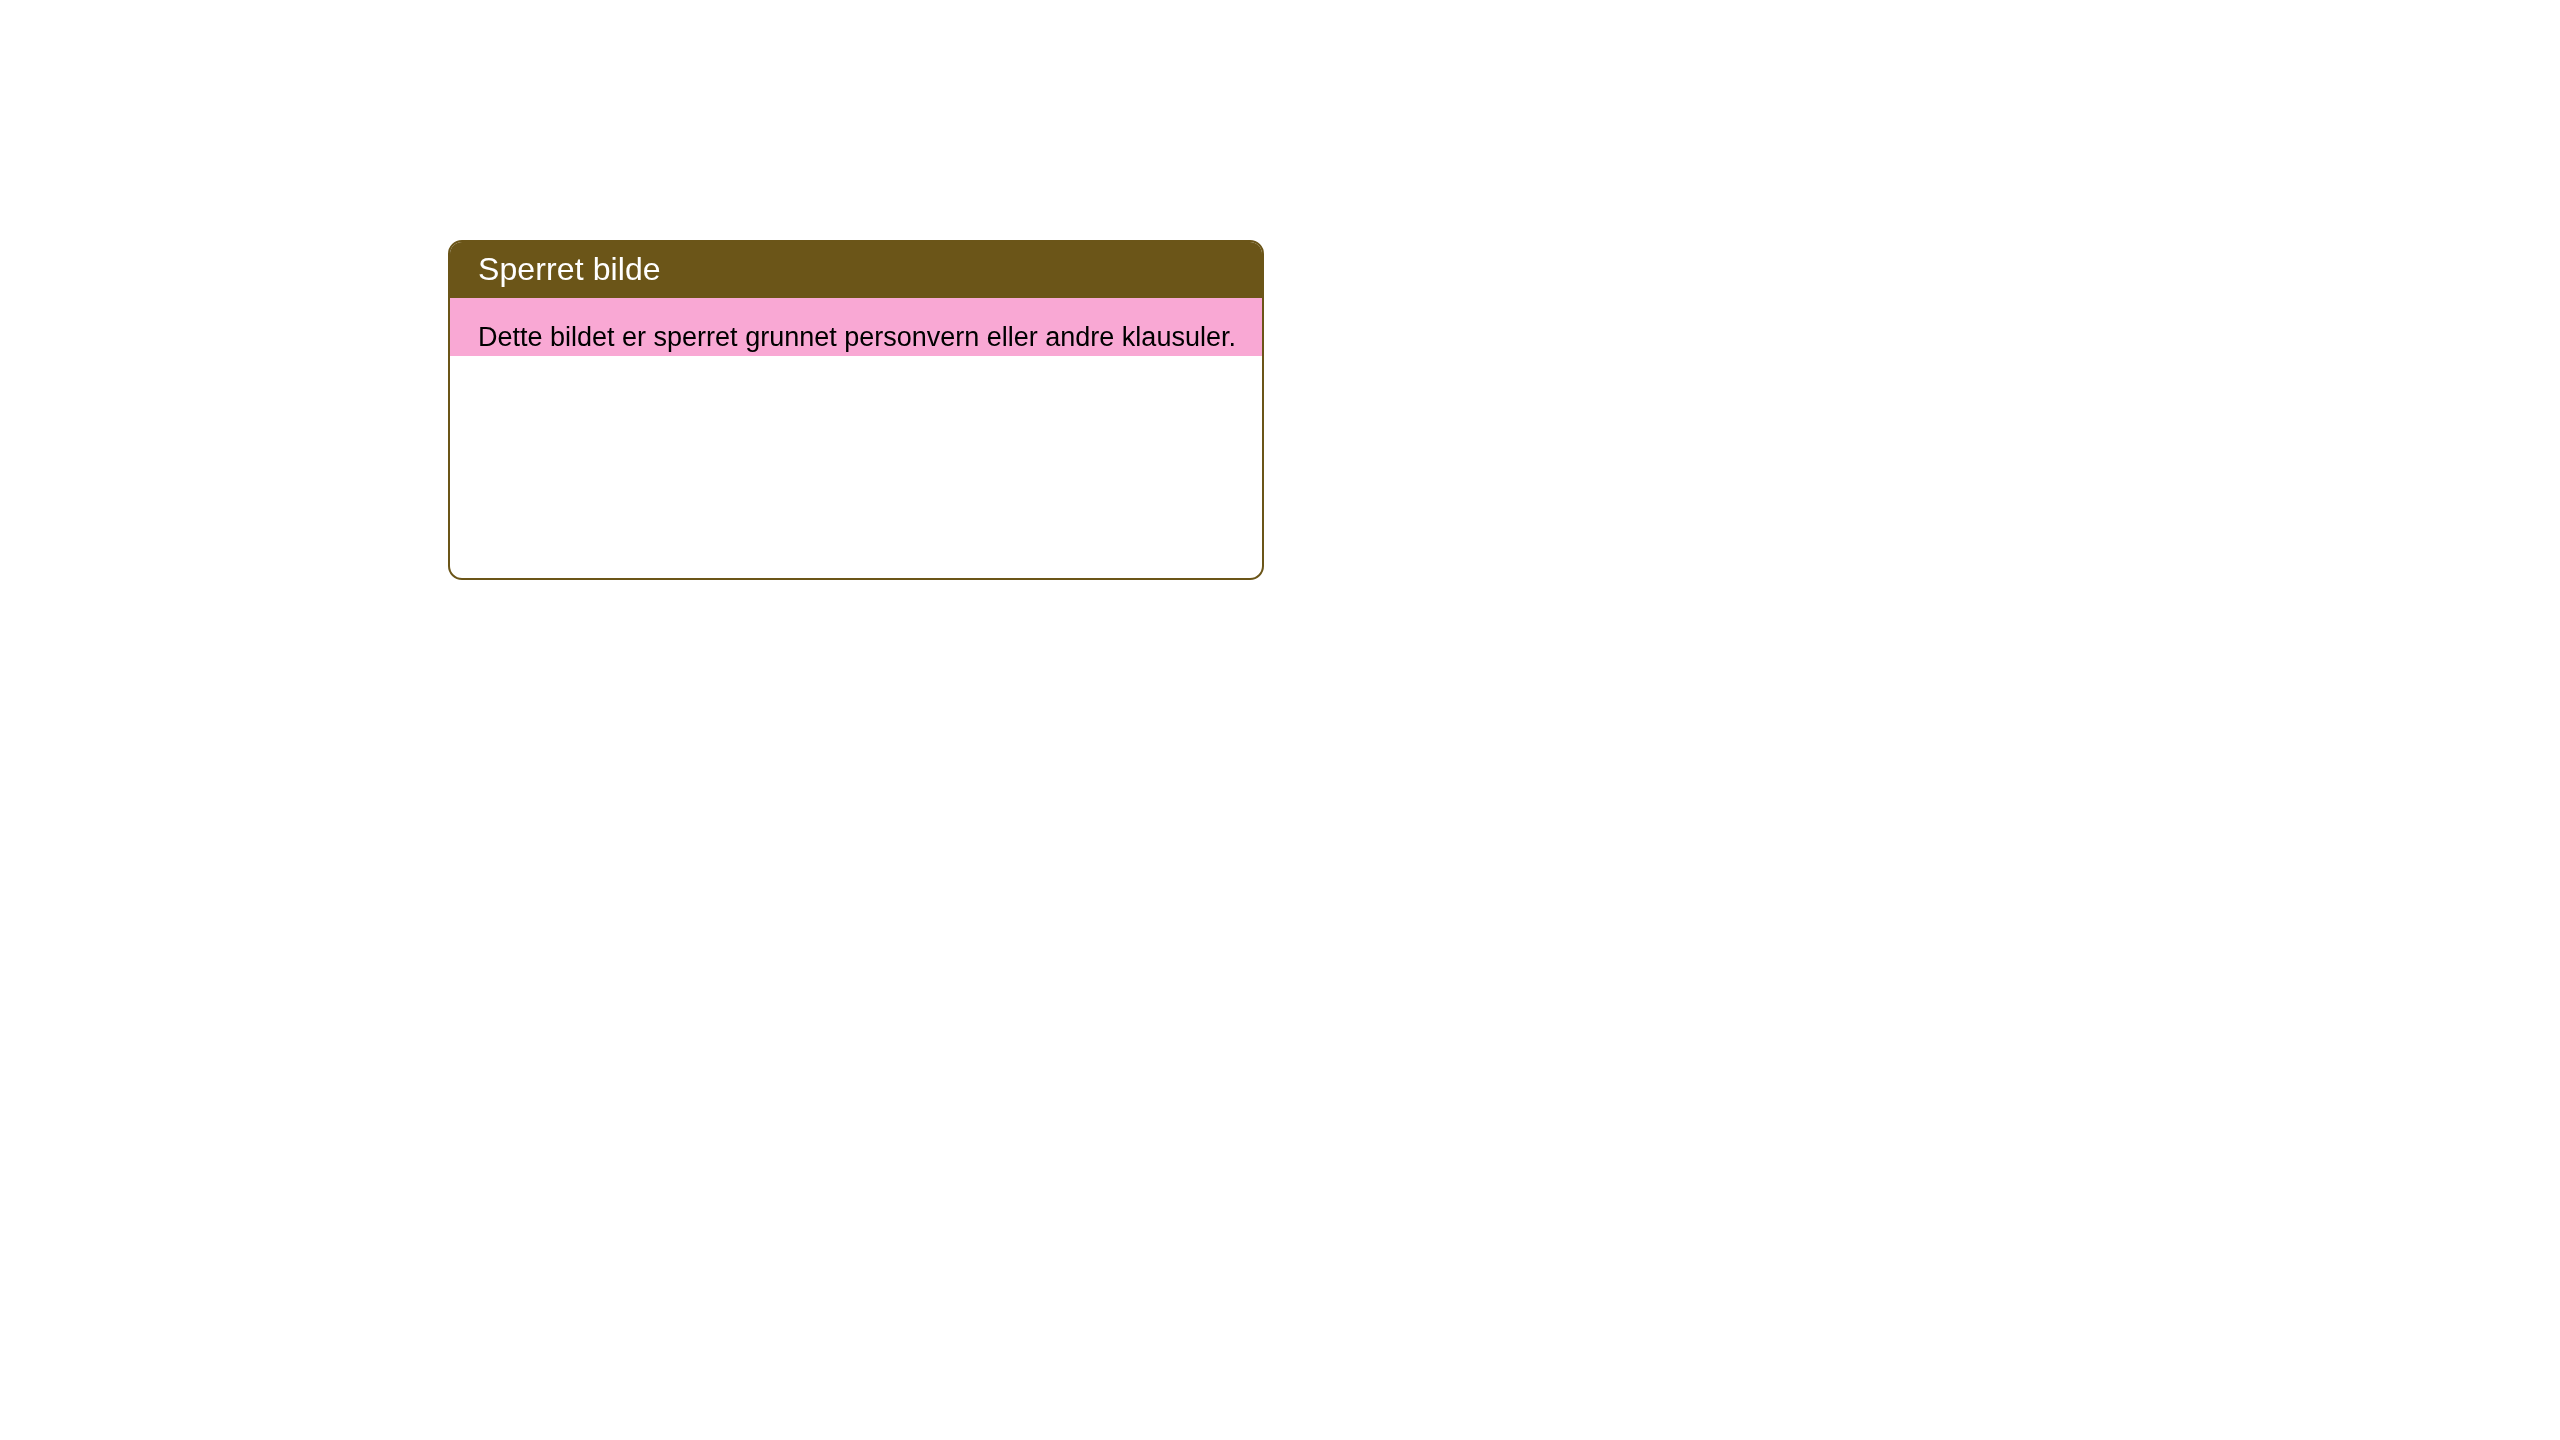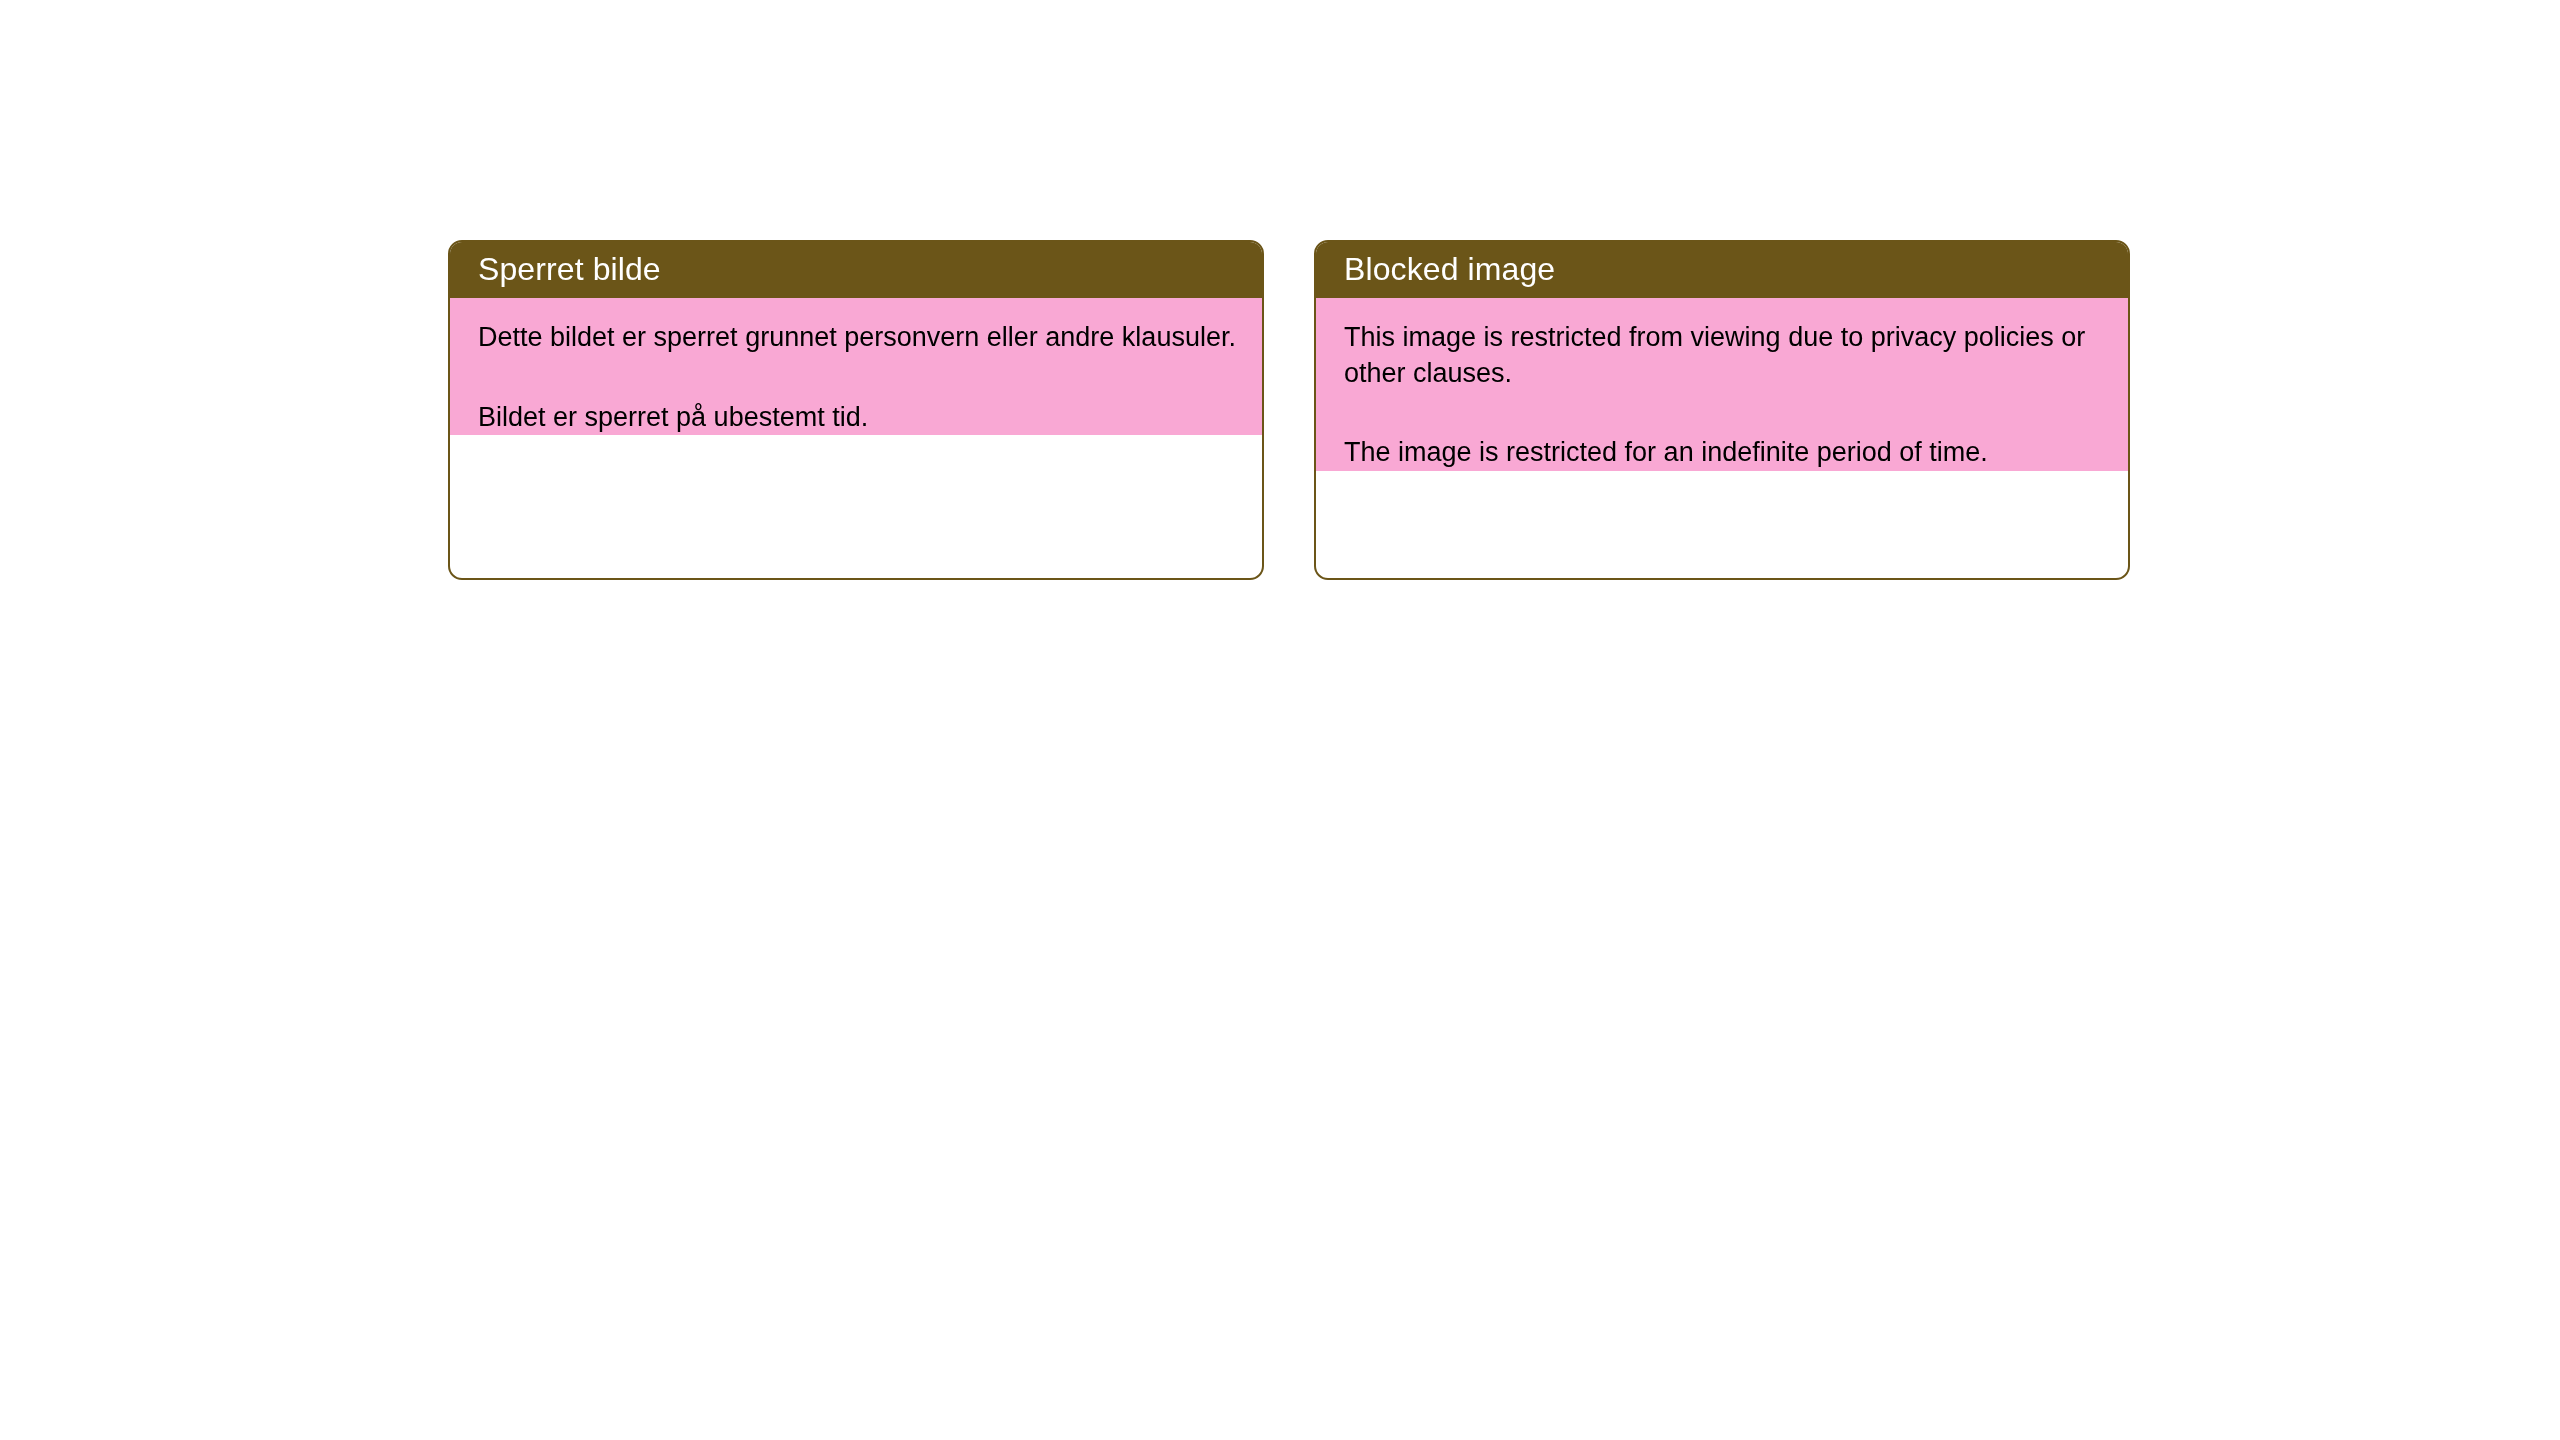--- a/index.html
+++ b/index.html
@@ -91,27 +91,17 @@
 <body>
 
 <div id="stage">
 
   <section class="notice-card card-left">
     <div class="card-header">
       <span class="card-title">Sperret bilde</span>
     </div>
     <div class="card-body">
       <p class="card-paragraph">Dette bildet er sperret grunnet personvern eller andre klausuler.</p>
-      <p class="card-paragraph">Bildet er sperret på ubestemt tid.</p>
     </div>
   </section>
 
-  <section class="notice-card card-right">
-    <div class="card-header">
-      <span class="card-title">Blocked image</span>
-    </div>
-    <div class="card-body">
-      <p class="card-paragraph">This image is restricted from viewing due to privacy policies or other clauses.</p>
-      <p class="card-paragraph">The image is restricted for an indefinite period of time.</p>
-    </div>
-  </section>
 
 </div>
 
 </body></html>

